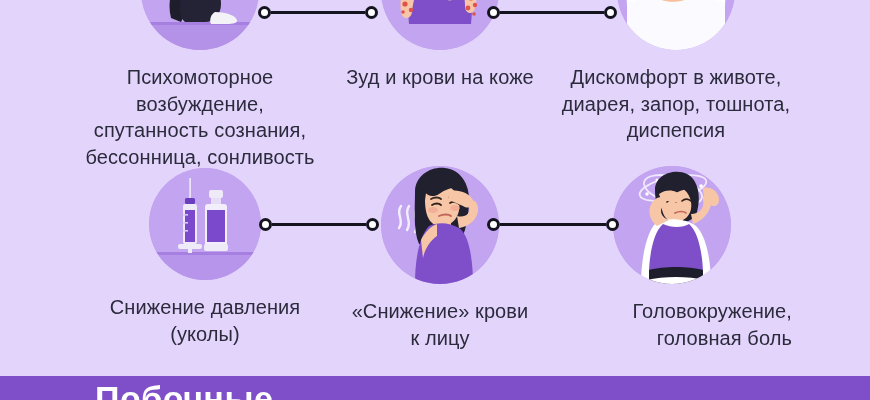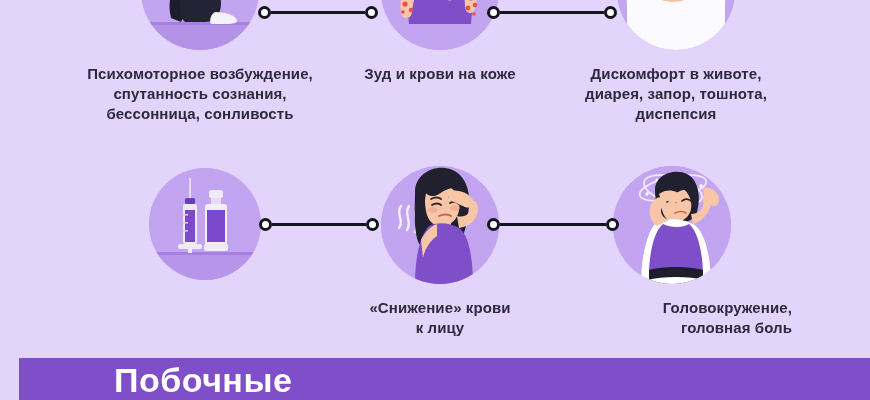--- a/index.html
+++ b/index.html
@@ -35,26 +35,26 @@
     border-radius: 50%;
     background: #c3a4f0;
     overflow: hidden;
   }
   .bubble.big {
     width: 118px;
     height: 118px;
   }
   .caption {
     margin-top: 14px;
-    font-size: 15px;
+    font-size: 20px;
     line-height: 1.33;
     color: #2b2b3c;
     letter-spacing: 0.1px;
     white-space: pre-line;
-    font-weight: 700;
+    font-weight: 400;
   }
 
   
   .connector {
     position: absolute;
     height: 14px;
     display: flex;
     align-items: center;
     z-index: 4;
   }
@@ -72,24 +72,23 @@
     border: 3px solid #14141f;
     box-sizing: border-box;
   }
 
   
   #bottom-band {
     position: absolute;
     left: 0;
     right: 0;
     bottom: 0;
-    height: 42px;
+    height: 24px;
     background: #7e4fc9;
     overflow: hidden;
-    margin-left: 19px;
   }
   #band-text {
     position: absolute;
     left: 95px;
     top: 3px;
     font-size: 34px;
     font-weight: 700;
     color: #ffffff;
     white-space: nowrap;
     letter-spacing: 0.5px;
@@ -236,20 +235,22 @@
           <rect x="62" y="30" width="10" height="6" fill="#e6ddf6"></rect>
 
           <rect x="56" y="36" width="22" height="46" rx="3" fill="#f3eefb"></rect>
 
           <rect x="58" y="42" width="18" height="32" fill="#7a49cc"></rect>
 
           <rect x="55" y="76" width="24" height="7" rx="2" fill="#efeaf8"></rect>
         </svg>
       </div>
     </div>
+    <div class="caption">Снижение давления
+(уколы)</div>
   </div>
 
   <div class="node" style="left:320px; top:166px;">
     <div class="bubble big">
       <div class="ill">
         <svg viewBox="0 0 118 118">
           <circle cx="59" cy="59" r="59" fill="#c3a4f0"></circle>
 
           <path d="M18 62 C24 54 14 48 20 40" stroke="#f4efff" stroke-width="2.4" fill="none" stroke-linecap="round"></path>
           <path d="M26 64 C32 55 22 49 28 40" stroke="#f4efff" stroke-width="2.4" fill="none" stroke-linecap="round"></path>

